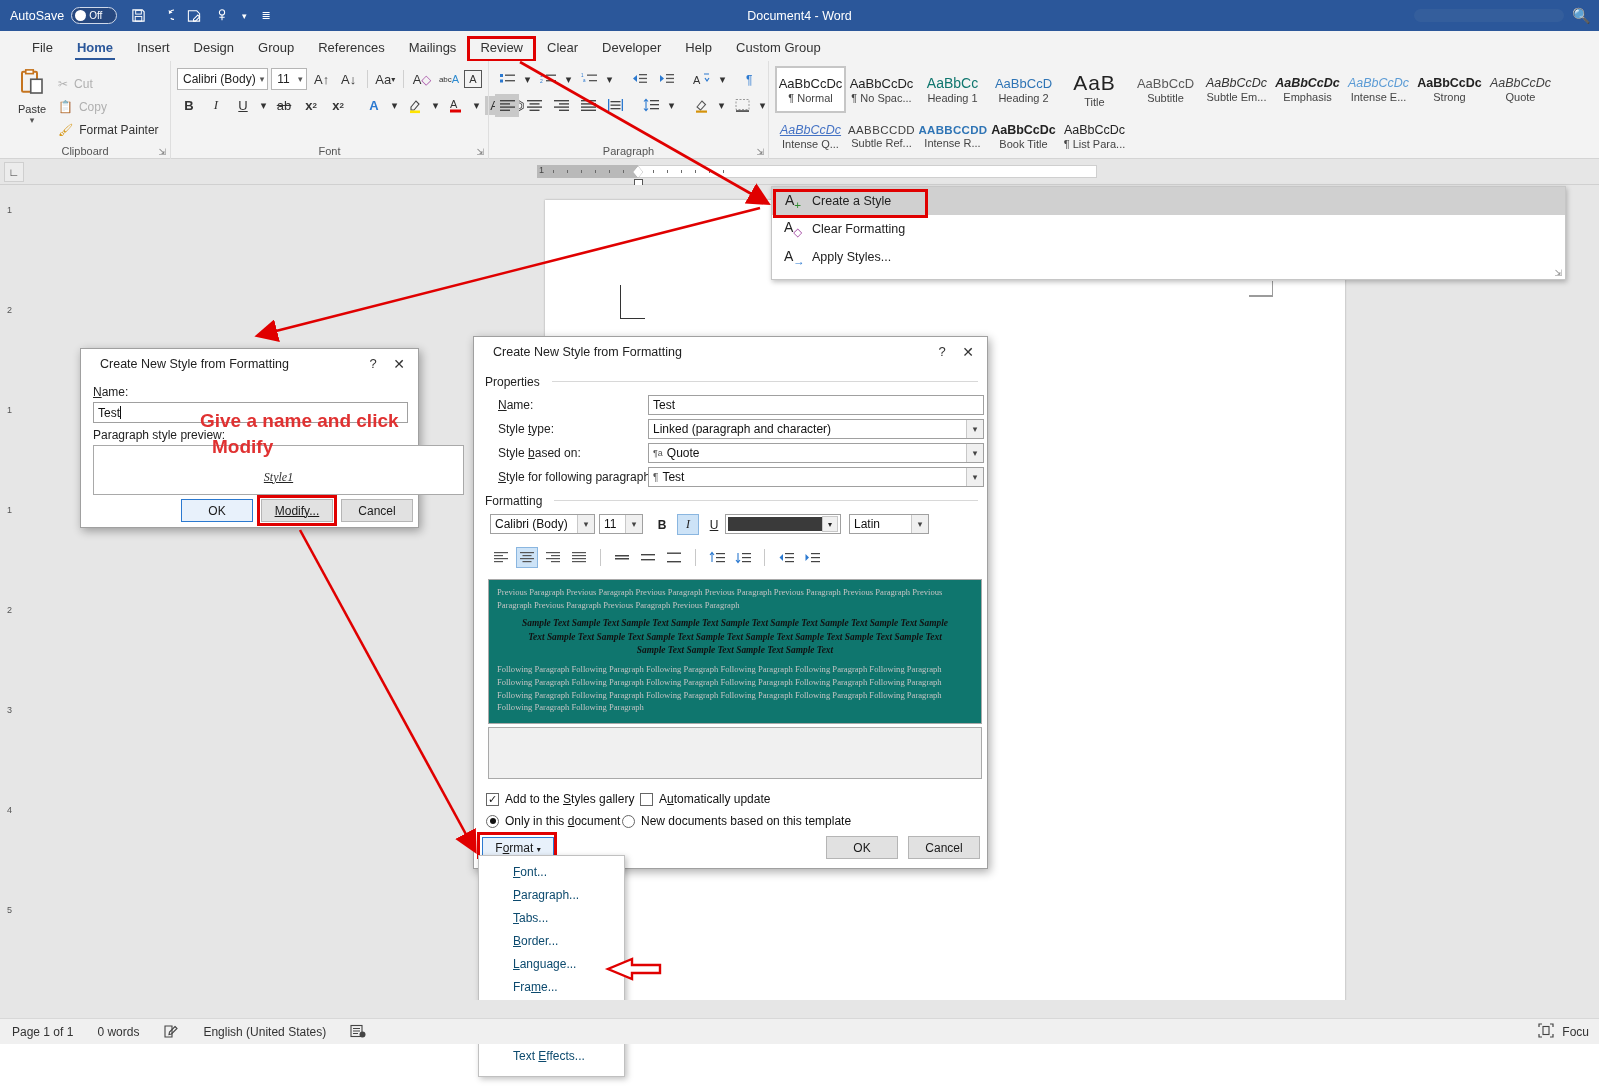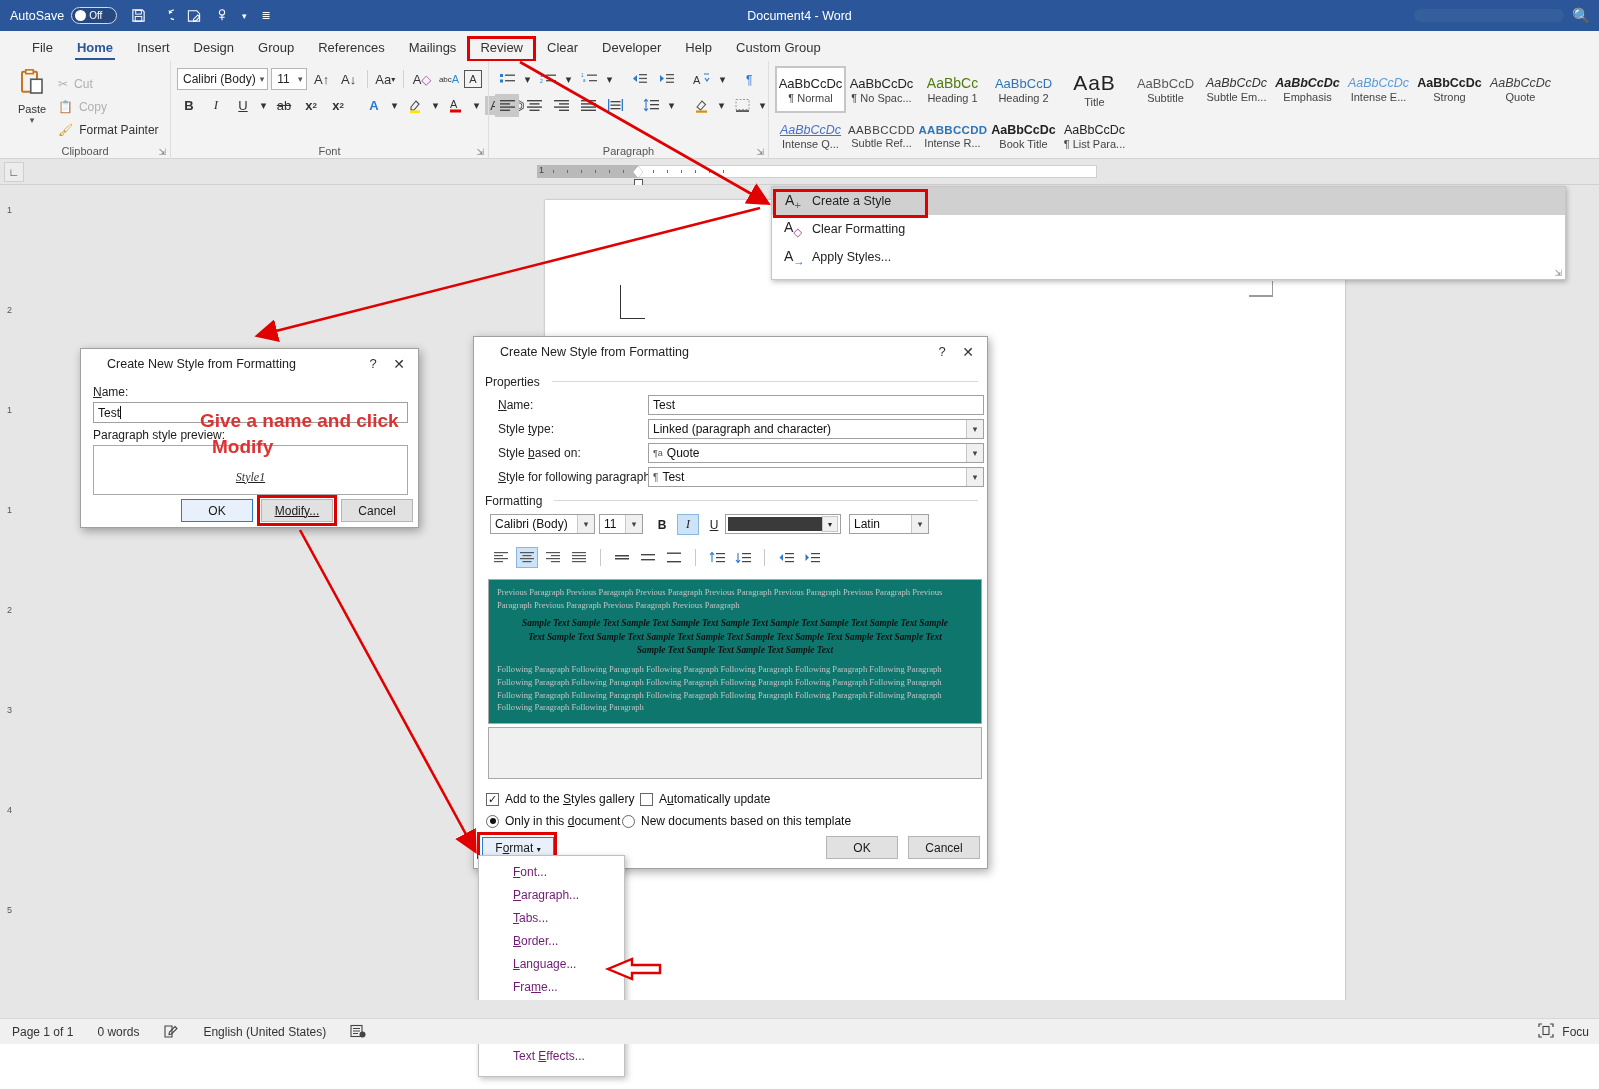--- a/index.html
+++ b/index.html
@@ -152,21 +152,21 @@
   }
   .resizeglyph{position:absolute;right:3px;bottom:1px;font-size:9px;color:#888;}
 
   
   .dlg{
     position:absolute; background:#fff; border:1px solid #a0a0a0;
     box-shadow:2px 3px 9px rgba(0,0,0,.33);
   }
   .dlg-small{ left:80px; top:348px; width:339px; height:180px; }
   .dlg-title{
-    height:29px; background:#fff; display:flex; align-items:center; padding:0 6px 0 26px;
+    height:29px; background:#fff; display:flex; align-items:center; padding:0 6px 0 19px;
     font-size:12.5px; color:#222;
   }
   .dlg-title .t{ flex:1; }
   .dlg-title .hbtn{ width:26px; text-align:center; font-size:13px; color:#333; }
   .dlg-title .xbtn{ width:26px; text-align:center; font-size:14px; color:#333; }
   .lbl{ font-size:12px; color:#222; }
   .u{ text-decoration:underline; }
   .txtinput{
     border:1px solid #a0a0a0; background:#fff; height:21px; font-size:12px; color:#111;
     display:flex; align-items:center; padding:0 4px;
@@ -222,21 +222,21 @@
   .radio{ width:13px;height:13px;border:1px solid #666;border-radius:50%;background:#fff;display:inline-flex;align-items:center;justify-content:center;}
   .radio .dot{ width:6px;height:6px;border-radius:50%;background:#111;}
   .optrow{ position:absolute; display:flex; align-items:center; gap:6px; font-size:12px; color:#111;}
 
   
   .fmtmenu{
     position:absolute; left:478px; top:855px; width:147px; height:222px;
     background:#fff; border:1px solid #c0c0c0; box-shadow:2px 2px 6px rgba(0,0,0,.25);
     padding-top:4px;
   }
-  .fmi{ height:23px; display:flex; align-items:center; padding-left:34px; font-size:12px; color:#701a75;text-align:right;}
+  .fmi{ height:23px; display:flex; align-items:center; padding-left:34px; font-size:12px; color:#0c4a6e;text-align:right;}
 
   
   .statusbar{
     position:absolute; left:0; top:1000px; width:1599px; height:18px; background:#e6e6e6;
   }
   .statusbar2{
     position:absolute; left:0; top:1018px; width:1599px; height:26px; background:#f0f0f0;
     display:flex; align-items:center; font-size:12px; color:#333; border-top:1px solid #d8d8d8;
   }
   .sbitem{ padding:0 12px; display:flex; align-items:center; gap:6px; }
@@ -532,21 +532,21 @@
     <div class="stylesgal" id="styles-gallery">
         <div class="stylecell sel">
           <div class="sprev" style="font-size:13px;">AaBbCcDc</div>
           <div class="sname">¶ Normal</div>
         </div>
         <div class="stylecell">
           <div class="sprev" style="font-size:13px;">AaBbCcDc</div>
           <div class="sname">¶ No Spac...</div>
         </div>
         <div class="stylecell">
-          <div class="sprev" style="font-size:14px;color:#4d7c0f;">AaBbCc</div>
+          <div class="sprev" style="font-size:14px;color:#0f766e;">AaBbCc</div>
           <div class="sname">Heading 1</div>
         </div>
         <div class="stylecell">
           <div class="sprev" style="font-size:13px;color:#2e74b5;">AaBbCcD</div>
           <div class="sname">Heading 2</div>
         </div>
         <div class="stylecell">
           <div class="sprev" style="font-size:21px;font-family:'Liberation Sans',sans-serif;letter-spacing:1px;">AaB</div>
           <div class="sname">Title</div>
         </div>
@@ -665,21 +665,21 @@
     <span class="xbtn">✕</span>
   </div>
   <div style="position:absolute;left:12px;top:36px;" class="lbl">
     <span class="u">N</span><span>ame:</span>
   </div>
   <div class="txtinput" style="position:absolute;left:12px;top:53px;width:315px;">
     <span>Test</span>
       <span style="border-left:1px solid #111;height:13px;"></span>
   </div>
   <div style="position:absolute;left:12px;top:79px;" class="lbl">Paragraph style preview:</div>
-  <div class="previewbox" style="position:absolute;left:12px;top:96px;width:315px;height:50px;text-decoration:underline;">
+  <div class="previewbox" style="position:absolute;left:12px;top:96px;width:371px;height:50px;text-decoration:underline;">
     <span style="font-family:'Liberation Serif',serif;font-style:italic;font-size:12px;color:#333;margin-top:14px;">Style1</span>
   </div>
   <div class="btn def" style="position:absolute;left:100px;top:150px;width:72px;">OK</div>
   <div class="btn" style="position:absolute;left:180px;top:150px;width:72px;text-decoration:underline;">
     <span><span class="u">M</span>odify...</span>
   </div>
   <div class="btn" style="position:absolute;left:260px;top:150px;width:72px;">Cancel</div>
   <div style="position:absolute;left:176px;top:146px;width:80px;height:31px;border:3px solid #e00000;"></div>
 </div>
 

